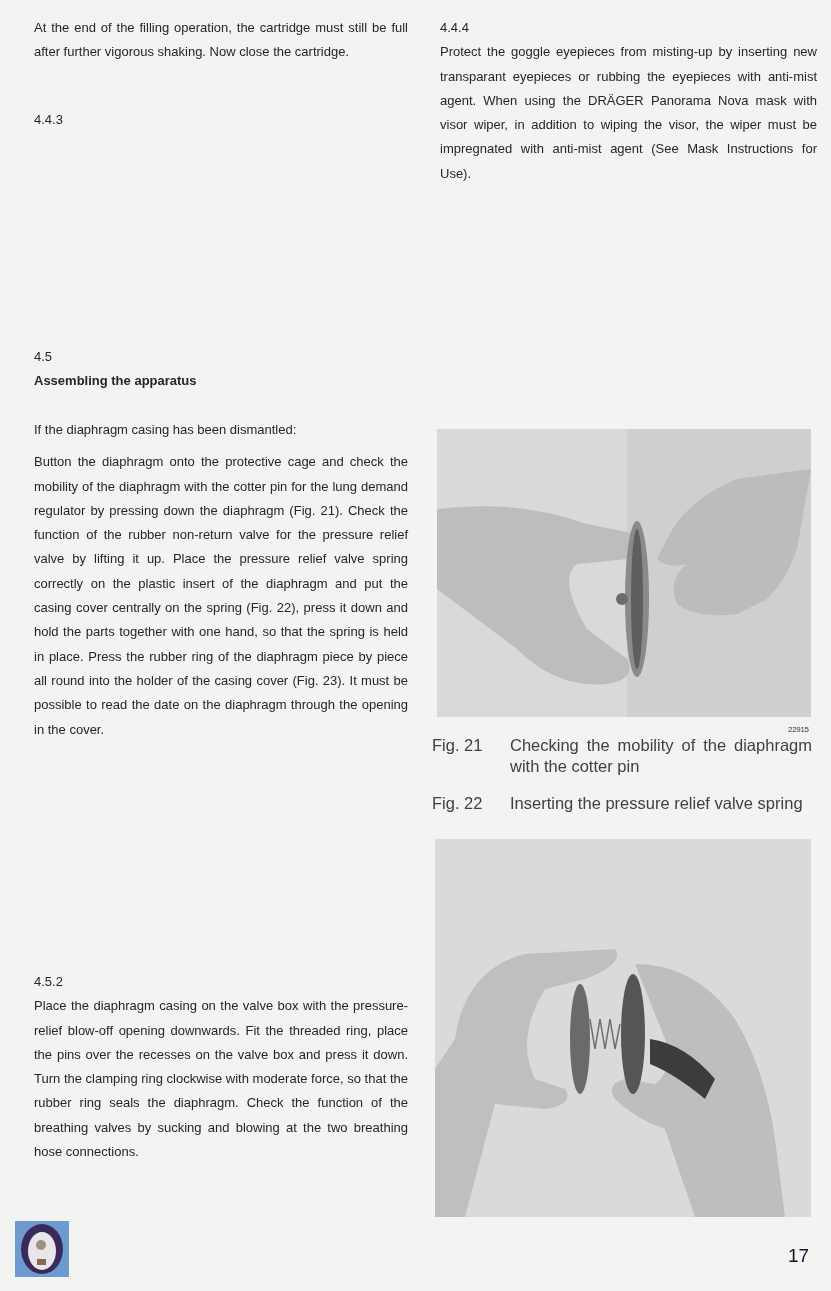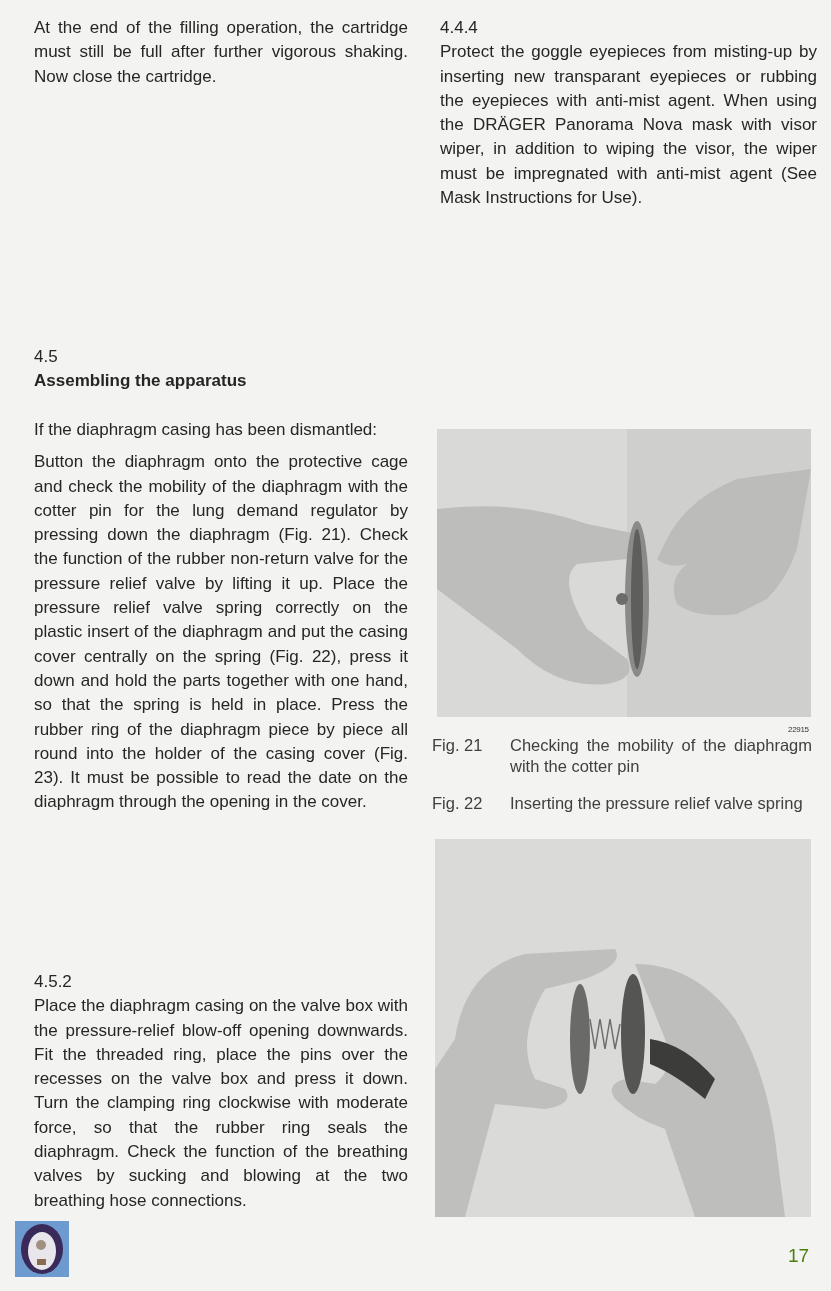--- a/index.html
+++ b/index.html
@@ -3,49 +3,50 @@
 <meta charset="utf-8">
 <style>
   html, body { margin: 0; padding: 0; }
   body {
     width: 831px; height: 1291px; overflow: hidden;
     background: #f3f3f1;
     font-family: "Liberation Sans", sans-serif;
     color: #262626;
     position: relative;
   }
-  .col { position: absolute; font-size: 17px; line-height: 24.3px; }
+  .col { position: absolute; font-size: 13px; line-height: 24.3px; }
   .left { left: 34px; width: 374px; }
   .right { left: 440px; width: 377px; }
   .just { text-align: justify; text-align-last: left; }
   .secnum { display: block; }
   .heading { font-weight: bold; display: block; }
   .p { margin: 0; }
   .photo {
     position: absolute; background: #d6d6d4; overflow: hidden;
   }
   .photo svg { width: 100%; height: 100%; display: block; }
   .figref { position: absolute; font-size: 8px; color: #333; letter-spacing: -0.3px; }
   .caption { position: absolute; font-size: 16.5px; line-height: 21px; color: #404040; }
   .caption .num { position: absolute; left: 0; top: 0; }
   .caption .txt { position: absolute; left: 78px; width: 302px; text-align: justify; text-align-last: left; }
   .logo {
     position: absolute; left: 15px; top: 1221px; width: 54px; height: 56px;
     background: #6d9bcf;
   }
-  .pagenum { position: absolute; left: 788px; top: 1245px; font-size: 19px; color: #4d7c0f; }
+  .pagenum { position: absolute; left: 788px; top: 1245px; font-size: 19px; color: #0f172a; }
 </style>
 </head>
 <body>
 
 <div class="col left just" style="top:16px;">
   <p class="p">At the end of the filling operation, the cartridge must still be full after further vigorous shaking. Now close the cartridge.</p>
 </div>
 
 <div class="col left" style="top:108px;">
+  <span class="secnum">4.4.3</span>
 </div>
 
 <div class="col left" style="top:345px;">
   <span class="secnum">4.5</span>
   <span class="heading">Assembling the apparatus</span>
 </div>
 
 <div class="col left" style="top:418px;">
   <p class="p just">If the diaphragm casing has been dismantled:</p>
   <p class="p just" style="margin-top:8px;">Button the diaphragm onto the protective cage and check the mobility of the diaphragm with the cotter pin for the lung demand regulator by pressing down the diaphragm (Fig. 21). Check the function of the rubber non-return valve for the pressure relief valve by lifting it up. Place the pressure relief valve spring correctly on the plastic insert of the diaphragm and put the casing cover centrally on the spring (Fig. 22), press it down and hold the parts together with one hand, so that the spring is held in place. Press the rubber ring of the diaphragm piece by piece all round into the holder of the casing cover (Fig. 23). It must be possible to read the date on the diaphragm through the opening in the cover.</p>

